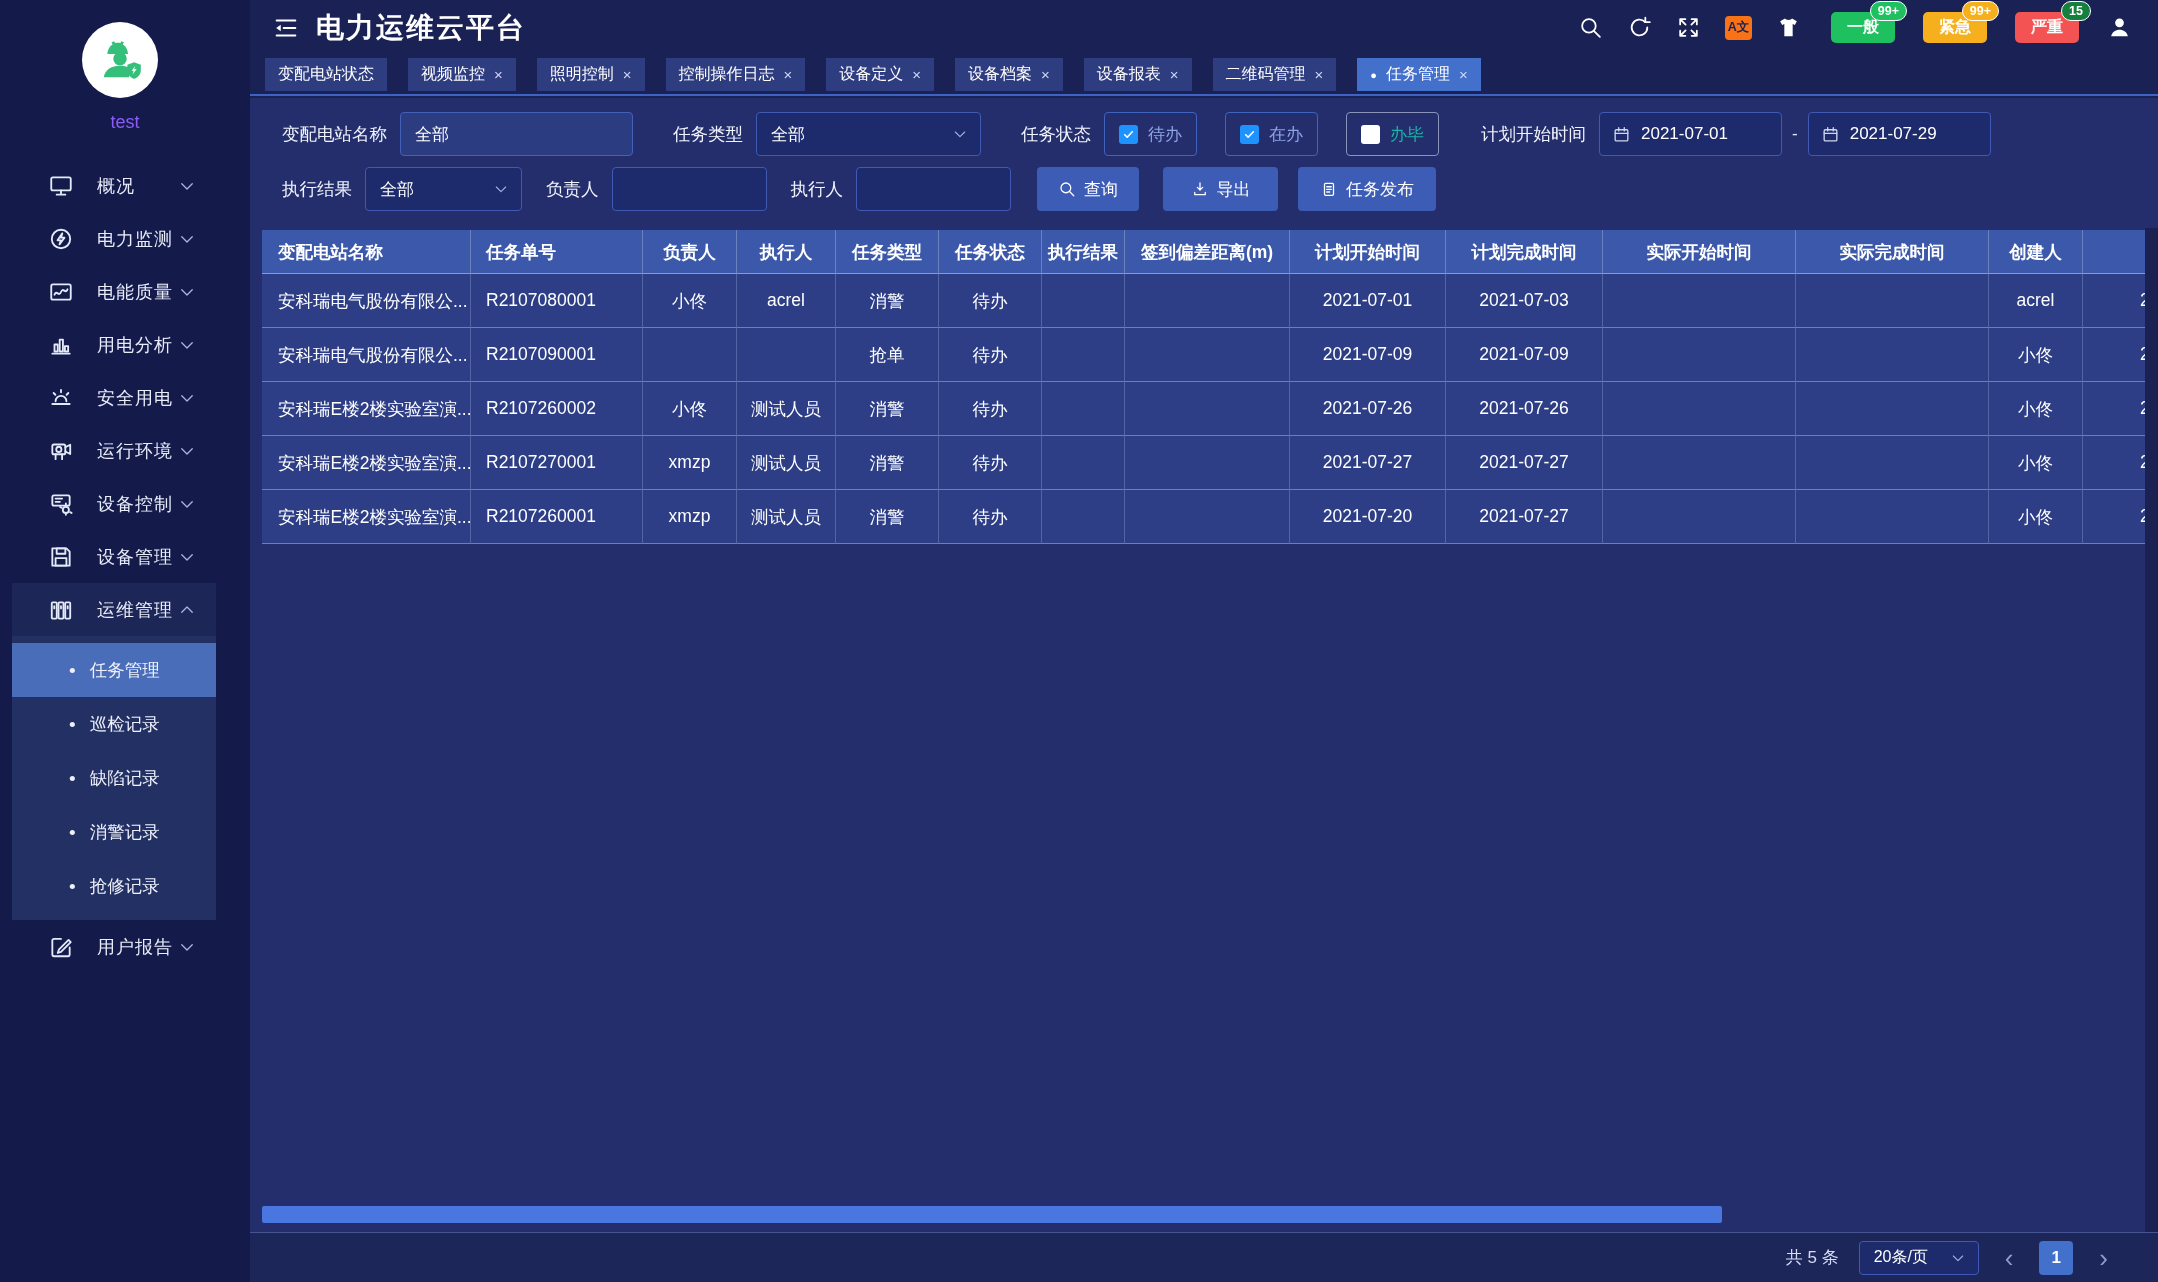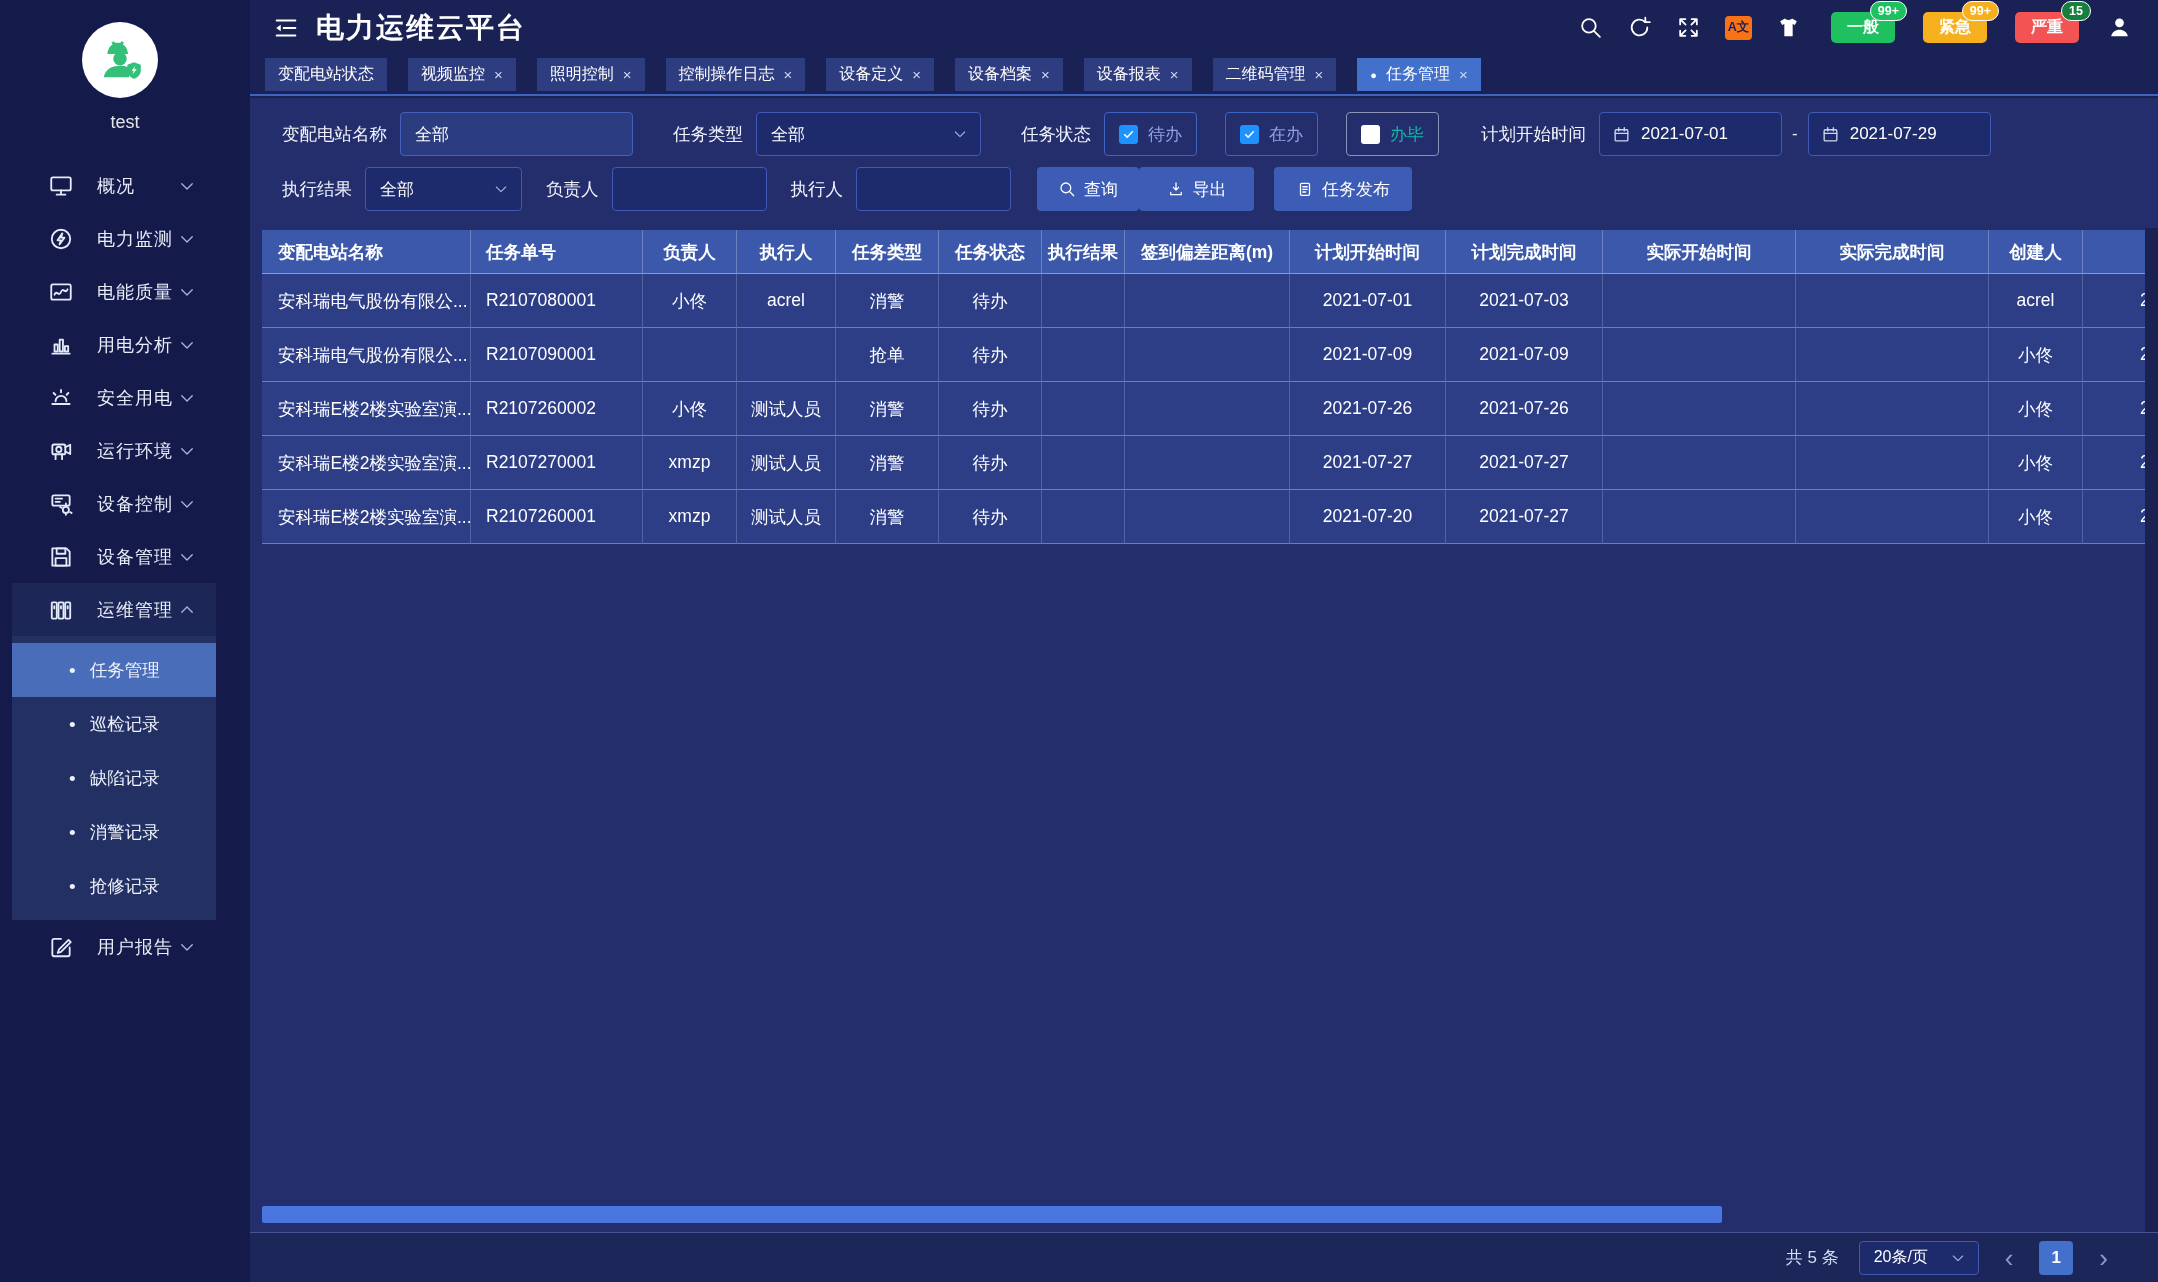--- a/index.html
+++ b/index.html
@@ -6,21 +6,21 @@
   html,body { width:2158px; height:1282px; overflow:hidden; background:#151b4a;
     font-family:"Liberation Sans","DejaVu Sans",sans-serif; color:#fff; }
   svg { display:block; }
   .stk { fill:none; stroke:currentColor; stroke-width:1.7; stroke-linecap:round; stroke-linejoin:round; }
 
   
   #sidebar { position:absolute; left:0; top:0; width:250px; height:1282px; background:#141b4b; }
   #avatar { position:absolute; left:82px; top:22px; width:76px; height:76px; border-radius:50%;
     background:#ffffff; display:flex; align-items:center; justify-content:center; }
   #username { position:absolute; left:0; top:112px; width:250px; text-align:center;
-    font-size:18px; color:#e5e5e5; }
+    font-size:18px; color:#8b5cf6; }
   #menu { position:absolute; left:0; top:159px; width:216px;padding-left:12px; }
   .mi { height:53px; display:flex; align-items:center; padding:0 20px 0 36px;
     color:#e9edf9; font-size:18px; cursor:pointer; }
   .mi .ic { width:26px; height:26px; color:#e4eaf8; }
   .mi .lbl { margin-left:23px; flex:1; letter-spacing:1px; }
   .mi .chev { width:18px; height:18px; color:#aab7e0; }
   .mi.expanded { background:#1d2757; }
   .submenu { background:#233064; padding:7px 0; }
   .smi { height:54px; display:flex; align-items:center; padding-left:57px;
     font-size:17.5px; color:#eef1fb; cursor:pointer; }
@@ -417,21 +417,21 @@
       <div class="ctrl txtinput">
         <input value="" style="">
       </div>
       <button class="btn" style="margin-left:26px;width:102px;">
         <svg class="bic stk" viewBox="0 0 24 24">
           <circle cx="10.5" cy="10.5" r="6.5"></circle>
             <path d="M15.4 15.4L21 21"></path>
         </svg>
           <span>查询</span>
       </button>
-      <button class="btn" style="margin-left:0;width:115px;">
+      <button class="btn" style="margin-left:24px;width:115px;">
         <svg class="bic stk" viewBox="0 0 24 24">
           <path d="M12 4v9M8.5 9.8L12 13.3l3.5-3.5M5 16.5v3h14v-3"></path>
         </svg>
           <span>导出</span>
       </button>
       <button class="btn" style="margin-left:20px;width:138px;">
         <svg class="bic stk" viewBox="0 0 24 24">
           <rect x="6" y="4.5" width="12" height="16" rx="1.5"></rect>
             <path d="M9 9h6M9 12.5h6M9 16h4"></path>
         </svg>

